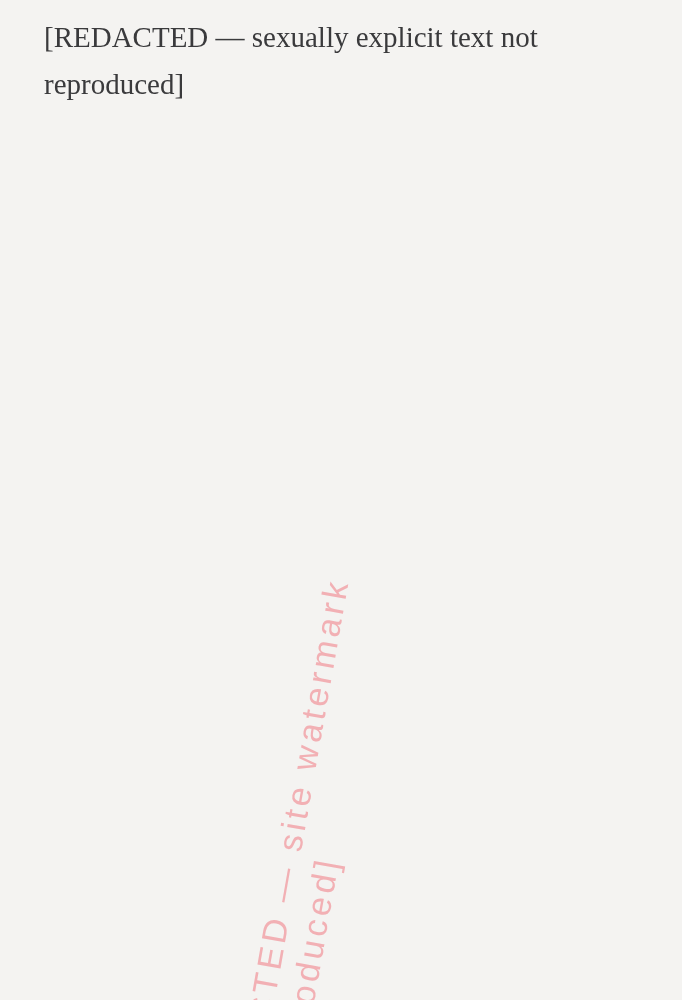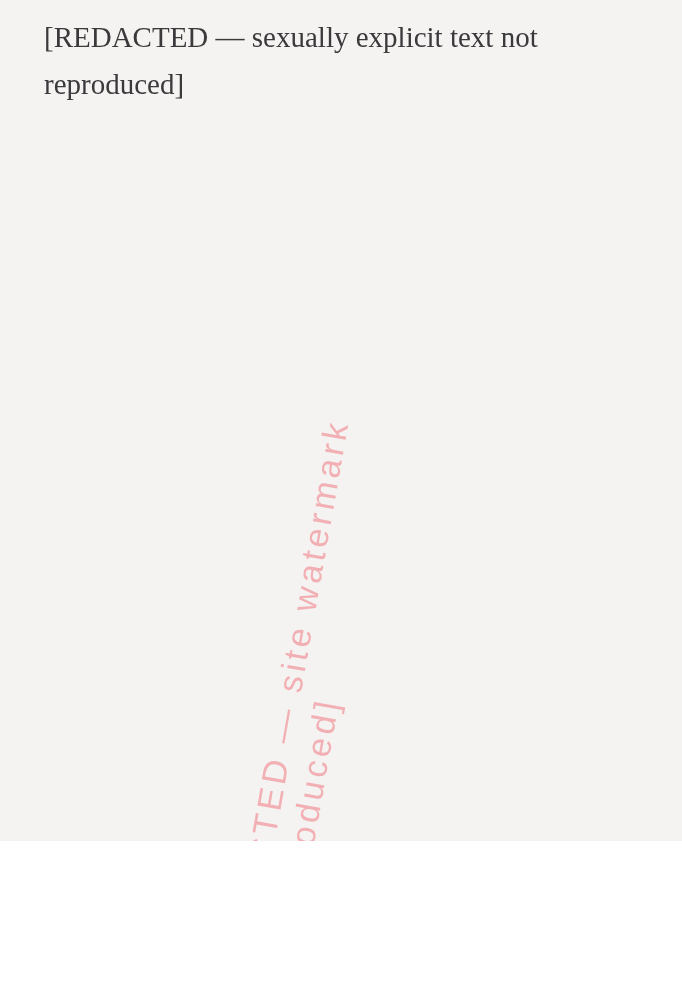--- a/index.html
+++ b/index.html
@@ -1,17 +1,17 @@
 <!DOCTYPE html>
 <html><head>
 <meta charset="utf-8">
 <style>
   body { margin: 0; }
   .page {
-    width: 682px; height: 841px;
+    width: 682px; height: 1000px;
     background: #f4f3f1;
     position: relative; overflow: hidden;
     font-family: "Liberation Serif", serif;
   }
   .body-text {
     position: absolute; top: 14px; left: 44px; right: 30px;
     font-size: 29px; line-height: 1.62; color: #3a3a3c;
     white-space: pre-wrap;
   }
   .watermark {

